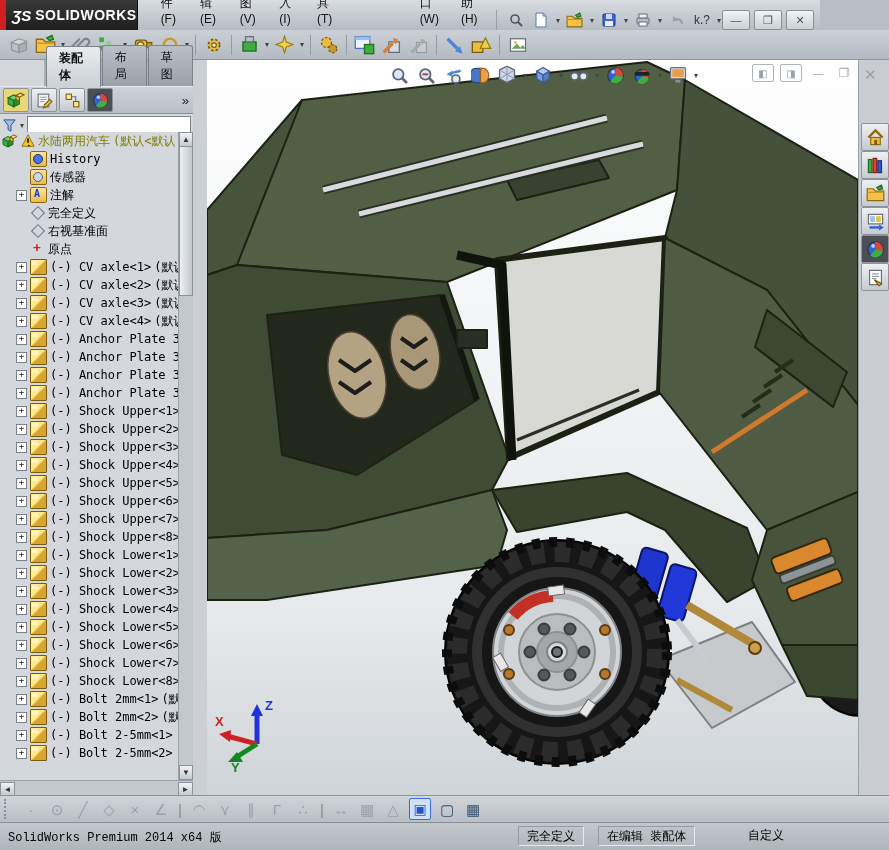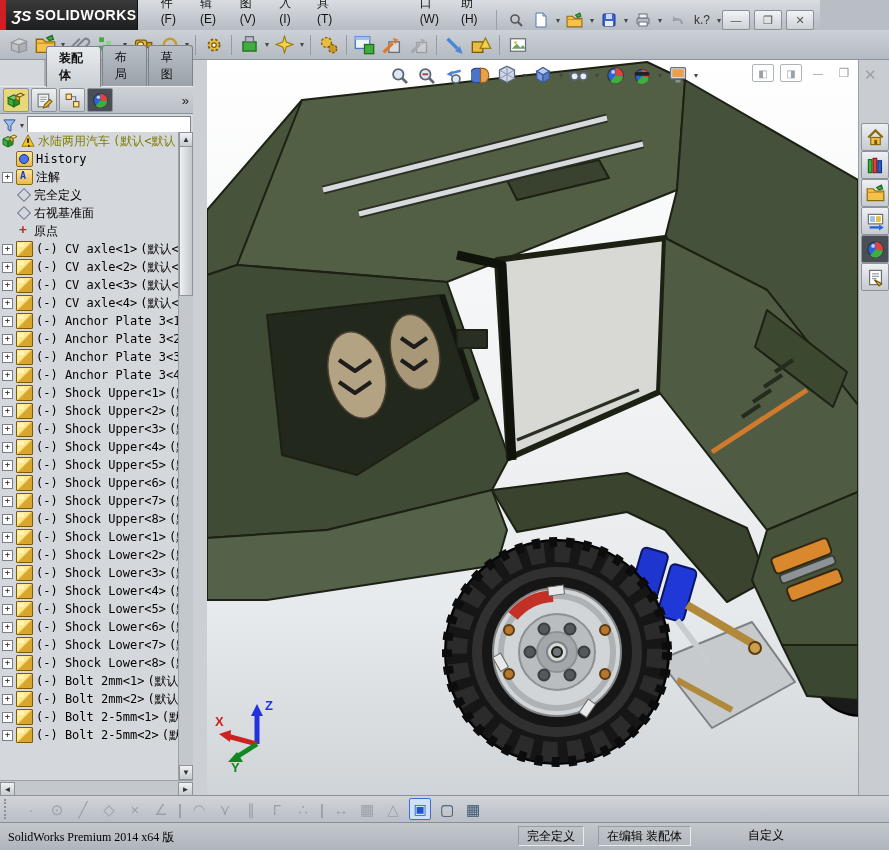--- a/index.html
+++ b/index.html
@@ -34,21 +34,21 @@
   .pbtn{width:24px;height:22px;border:1px solid #8d939b;background:linear-gradient(#eef0f2,#c6cbd1);border-radius:2px;display:flex;align-items:center;justify-content:center;}
   .pbtn.on{background:#e8d87a;}
   #panel-more{margin-left:auto;margin-right:4px;font-size:13px;color:#222;}
   #filterbar{height:20px;display:flex;align-items:center;padding:1px 2px;gap:2px;background:#d4d7db;}
   #filter-input{flex:1;height:16px;background:#fff;border:1px solid #7d838b;font-size:11px;padding:0 3px;color:#333;}
   
   #tree{position:absolute;left:0;top:72px;width:179px;height:648px;overflow:hidden;background:#d4d7db;font-family:"DejaVu Sans Mono","DejaVu Sans",monospace;}
   #root-row{height:18px;display:flex;align-items:center;gap:3px;padding-left:2px;}
   #root-row .rlabel{font-size:12px;color:#7e7e00;white-space:nowrap;}
   #root-row .rsuffix{font-size:12px;color:#7e7e00;white-space:nowrap;}
-  .trow{height:18px;display:flex;align-items:center;gap:3px;padding-left:2px;white-space:nowrap;}
+  .trow{height:18px;display:flex;align-items:center;gap:3px;padding-left:16px;white-space:nowrap;}
   .texp{width:9px;height:9px;border:1px solid #7a8088;background:#fff;font-size:9px;line-height:7px;text-align:center;color:#222;flex:none;}
   .tico{width:15px;height:14px;position:relative;flex:none;}
   .tlabel{font-size:12px;color:#000;}
   .tsuffix{font-size:12px;color:#000;}
   
   .history-icon,.sensors-icon,.annotations-icon{background:linear-gradient(#ffe59a,#e9b94e);border:1px solid #8a6a10;border-radius:2px;}
   .history-icon::after{content:"";position:absolute;left:2px;top:2px;width:8px;height:8px;border-radius:50%;background:#4a76e8;border:1px solid #16307a;}
   .sensors-icon::after{content:"";position:absolute;left:2px;top:2px;width:8px;height:8px;border-radius:50%;background:#cfd6de;border:1px solid #55606e;}
   .annotations-icon::after{content:"A";position:absolute;left:3px;top:0;font-size:10px;font-weight:bold;color:#1a3ecc;}
   .plane-icon::after{content:"";position:absolute;left:3px;top:2px;width:8px;height:8px;border:1px solid #6a7688;transform:rotate(45deg);background:transparent;}
@@ -74,21 +74,21 @@
   #taskpane-close{position:absolute;left:5px;top:6px;color:#9aa0a7;font-size:15px;}
   .task-btn{position:absolute;left:2px;width:26px;height:26px;border:1px solid #8d939b;border-radius:2px;background:linear-gradient(#eef0f2,#c6cbd1);display:flex;align-items:center;justify-content:center;}
   
   #bottombar{position:absolute;left:0;top:795px;width:889px;height:27px;background:linear-gradient(#d0d4d9,#b9bfc6);border-top:1px solid #8d939b;display:flex;align-items:center;padding-left:4px;box-sizing:border-box;gap:6px;}
   #grip{width:5px;height:20px;border-left:2px dotted #8a9097;margin-right:4px;}
   .bico{font-size:15px;color:#9aa0a7;width:20px;text-align:center;line-height:1;}
   .bico.sep{color:#878d94;width:6px;}
   .bico.active{color:#2255cc;background:#cfe0f7;border:1px solid #3b6fd4;border-radius:2px;width:20px;height:20px;line-height:20px;font-size:14px;}
   .bico.on{color:#34506e;}
   
-  #statusbar{position:absolute;left:0;top:822px;width:889px;height:28px;background:linear-gradient(#c3c8cd,#aeb4bb);border-top:1px solid #888e96;font-family:Liberation Serif, serif;}
+  #statusbar{position:absolute;left:0;top:822px;width:889px;height:28px;background:linear-gradient(#c3c8cd,#aeb4bb);border-top:1px solid #888e96;font-family:Liberation Mono, monospace;}
   #status-left{position:absolute;left:8px;top:6px;font-size:12px;color:#000;}
   .status-seg{position:absolute;top:3px;height:18px;border:1px solid #969ca4;border-right-color:#e8eaee;border-bottom-color:#e8eaee;font-size:12px;color:#000;display:flex;align-items:center;padding:0 8px;}
 </style>
 </head>
 <body>
 
 <svg width="0" height="0" style="position:absolute">
   <defs>
     <symbol id="sym-page" viewBox="0 0 16 16">
         <path d="M3 1h7l3 3v11H3z" fill="#fff" stroke="#5577aa"></path>
@@ -486,20 +486,26 @@
       </div>
       <div id="tree-items">
 
           <div class="trow">
             <span class="texp" style="visibility: hidden;">+</span>
             <span class="tico history-icon"></span>
             <span class="tlabel">History</span>
             <span class="tsuffix"></span>
           </div>
 
+          <div class="trow">
+            <span class="texp" style="visibility: hidden;">+</span>
+            <span class="tico sensors-icon"></span>
+            <span class="tlabel">传感器</span>
+            <span class="tsuffix"></span>
+          </div>
 
           <div class="trow">
             <span class="texp">+</span>
             <span class="tico annotations-icon"></span>
             <span class="tlabel">注解</span>
             <span class="tsuffix"></span>
           </div>
 
 
           <div class="trow">

